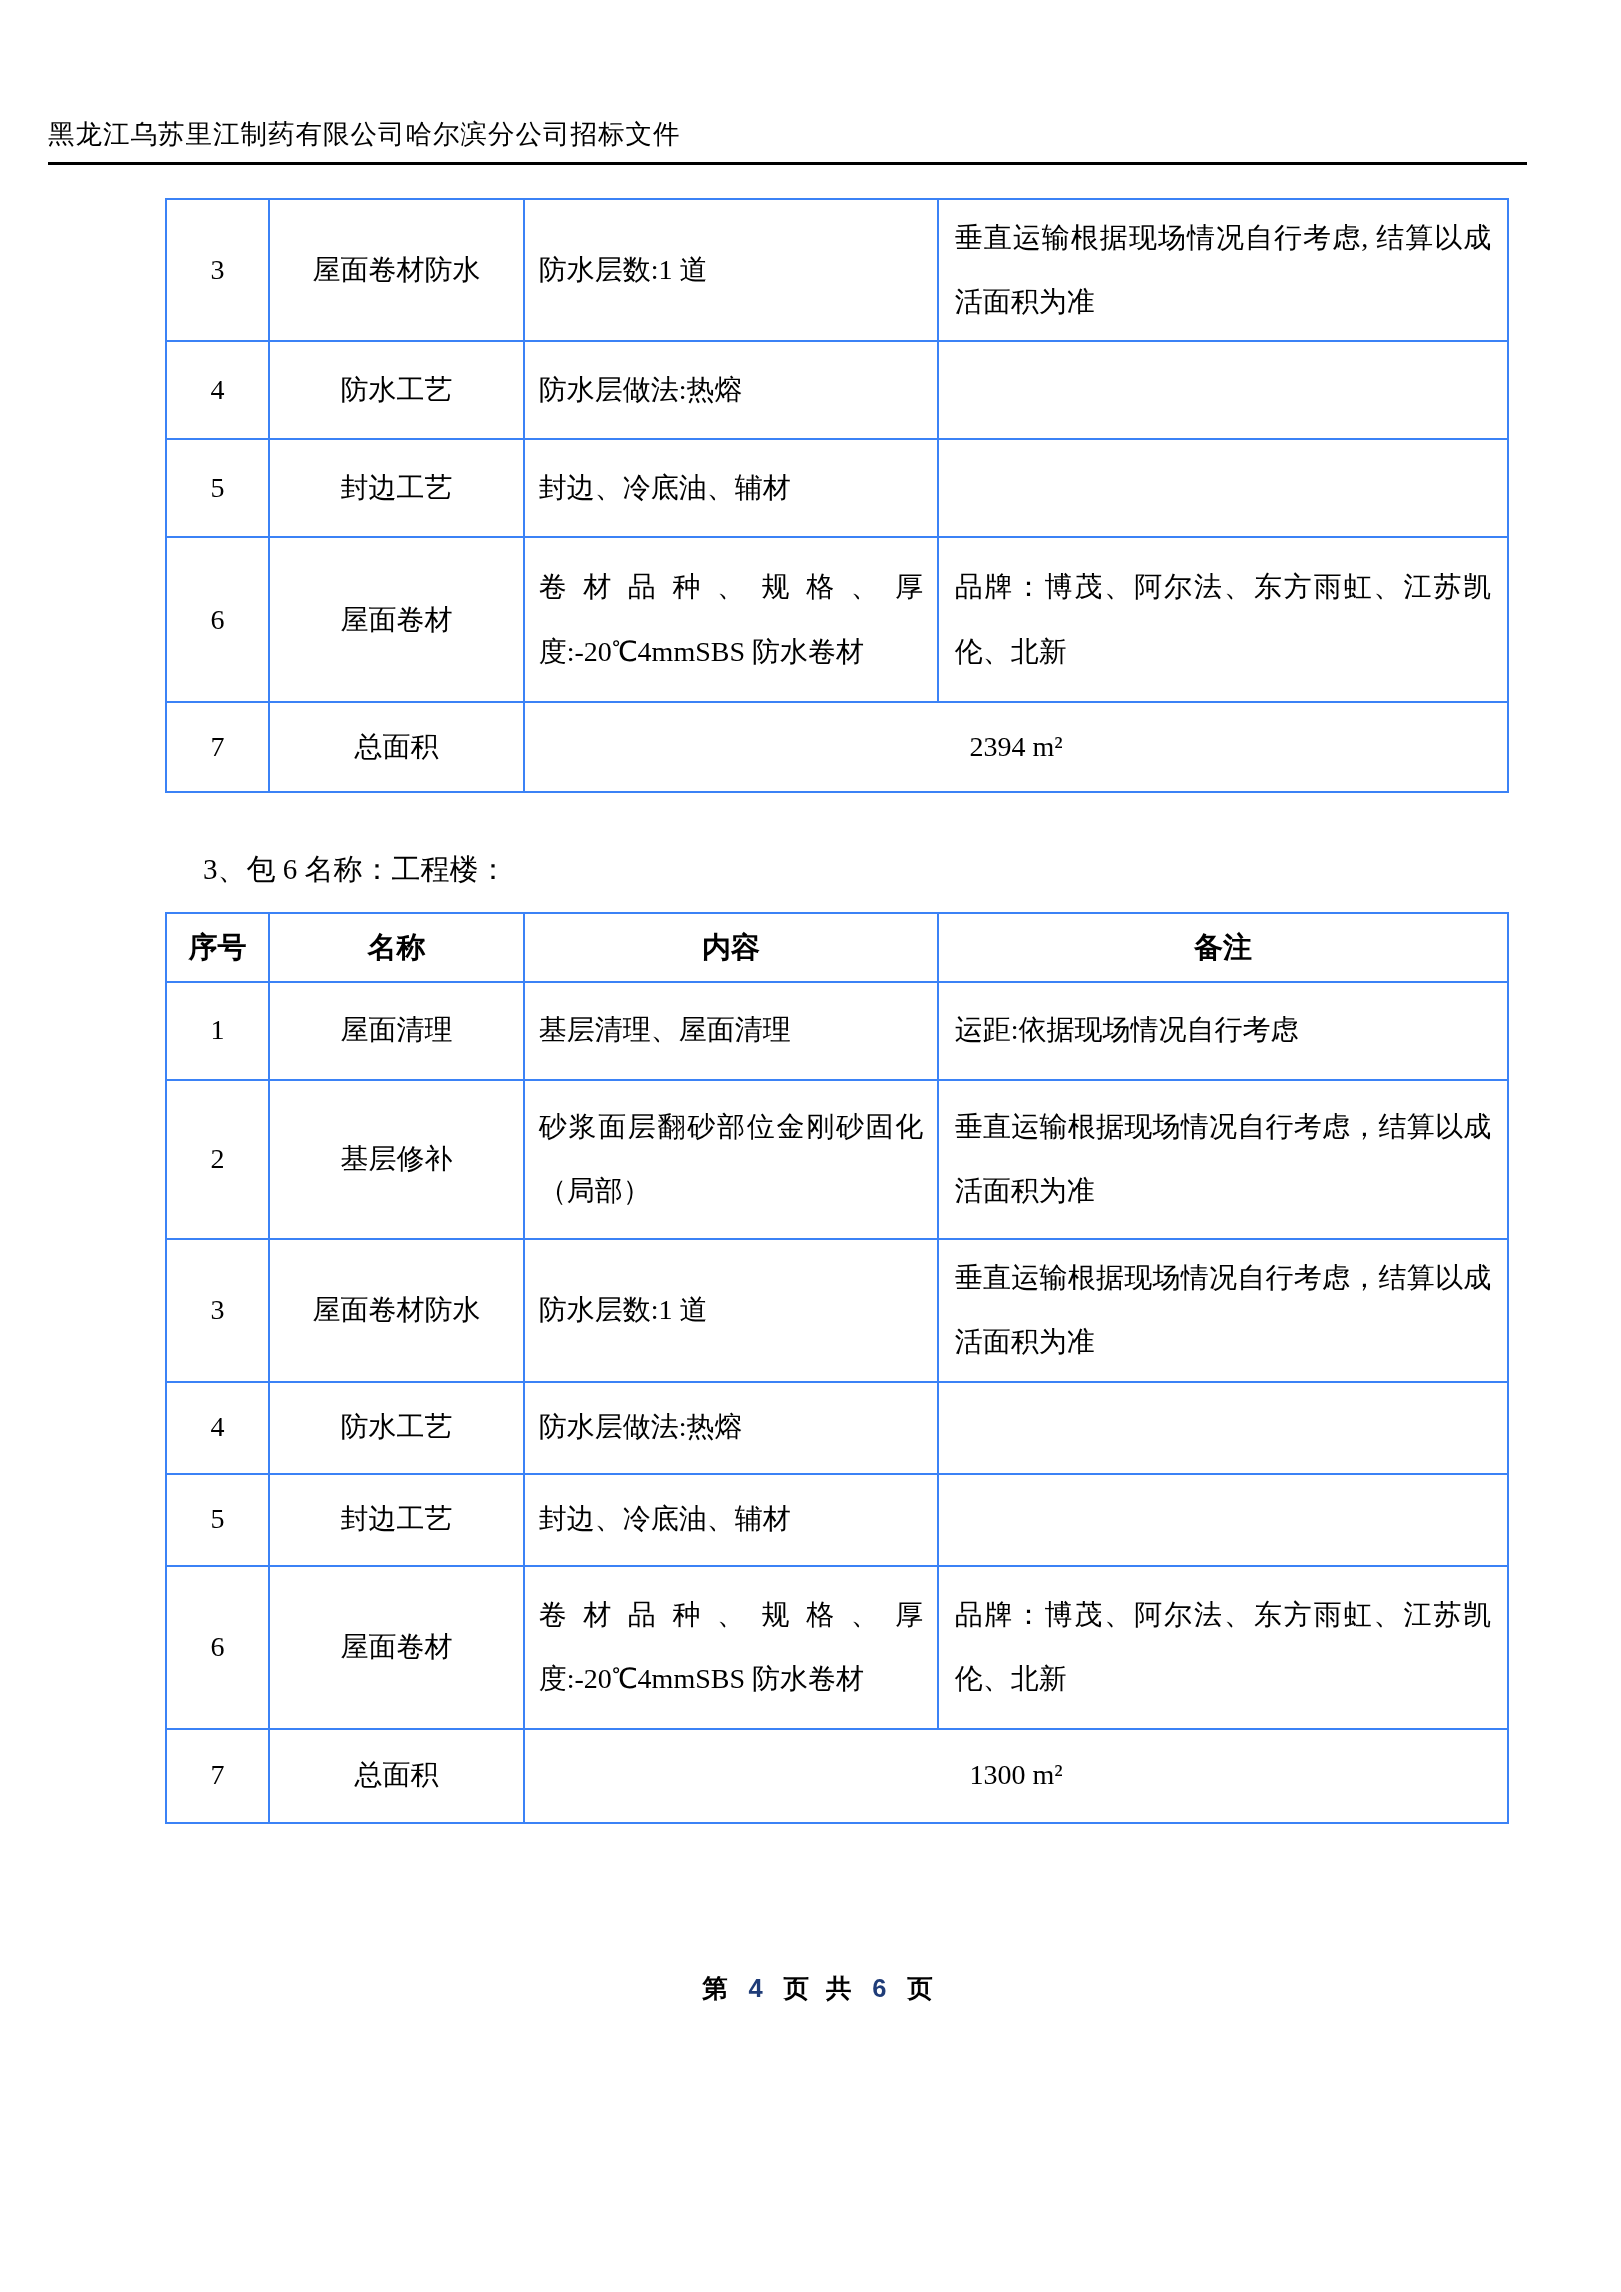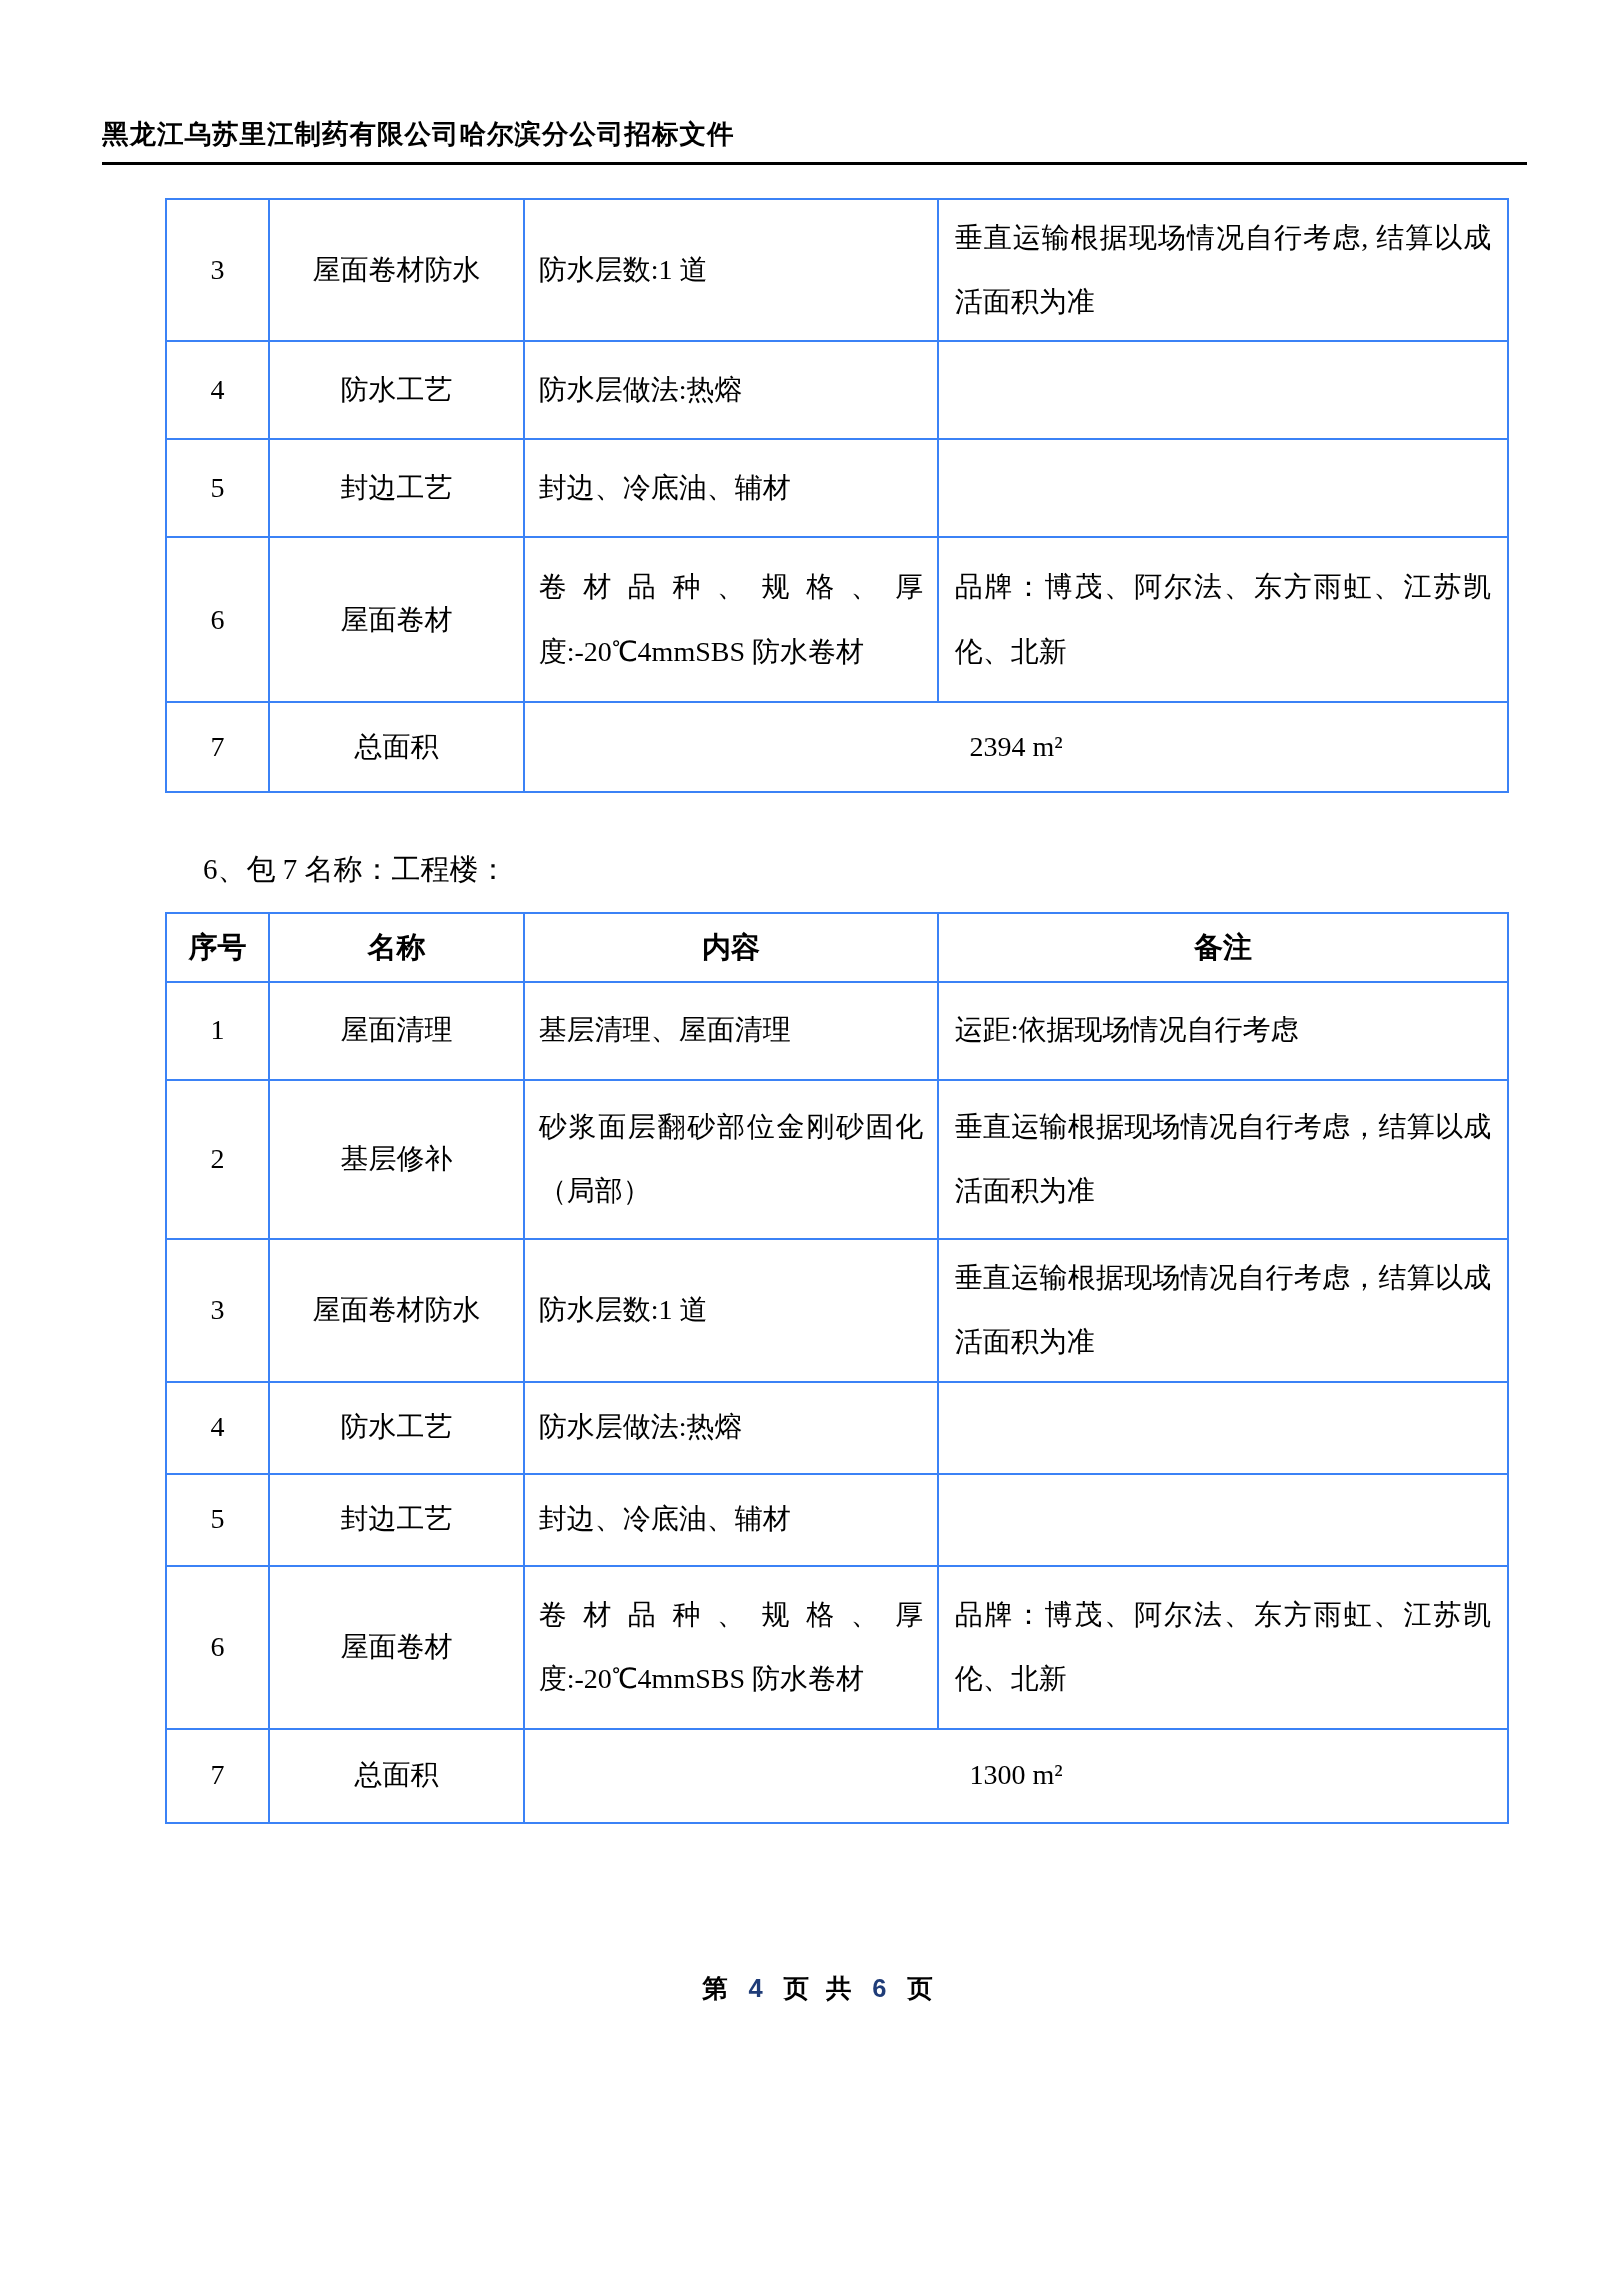--- a/index.html
+++ b/index.html
@@ -9,25 +9,25 @@
     height: 2293px;
     position: relative;
     overflow: hidden;
     font-family: "Liberation Serif", serif;
     color: #000000;
   }
   .page { position: relative; width: 100%; height: 100%; }
 
   
   .doc-header {
-    margin: 116px 94px 0 102px;
+    margin: 116px 94px 0 48px;
     padding-bottom: 9.8px;
     border-bottom: 3.9px solid #000000;
     font-size: 26.5px;
-    font-weight: bold;
+    font-weight: normal;
     letter-spacing: 1px;
   }
 
   
   table.req-table {
     border-collapse: collapse;
     table-layout: fixed;
     width: 1342px;
     margin-left: 165px;
     border: 2.9px solid #000000;
@@ -141,21 +141,21 @@
         <td class="remark">品牌：博茂、阿尔法、东方雨虹、江苏凯伦、北新</td>
       </tr>
       <tr class="r7">
         <td class="seq">7</td>
         <td class="name">总面积</td>
         <td class="total" colspan="2">2394 m²</td>
       </tr>
     </tbody>
   </table>
 
-  <div class="sec-heading">6、包 7 名称：工程楼：</div>
+  <div class="sec-heading">3、包 6 名称：工程楼：</div>
 
   <table class="req-table t2">
     <colgroup>
         <col class="c-no">
         <col class="c-name">
         <col class="c-content">
         <col class="c-remark">
       </colgroup>
     <tbody>
       <tr class="rh">

